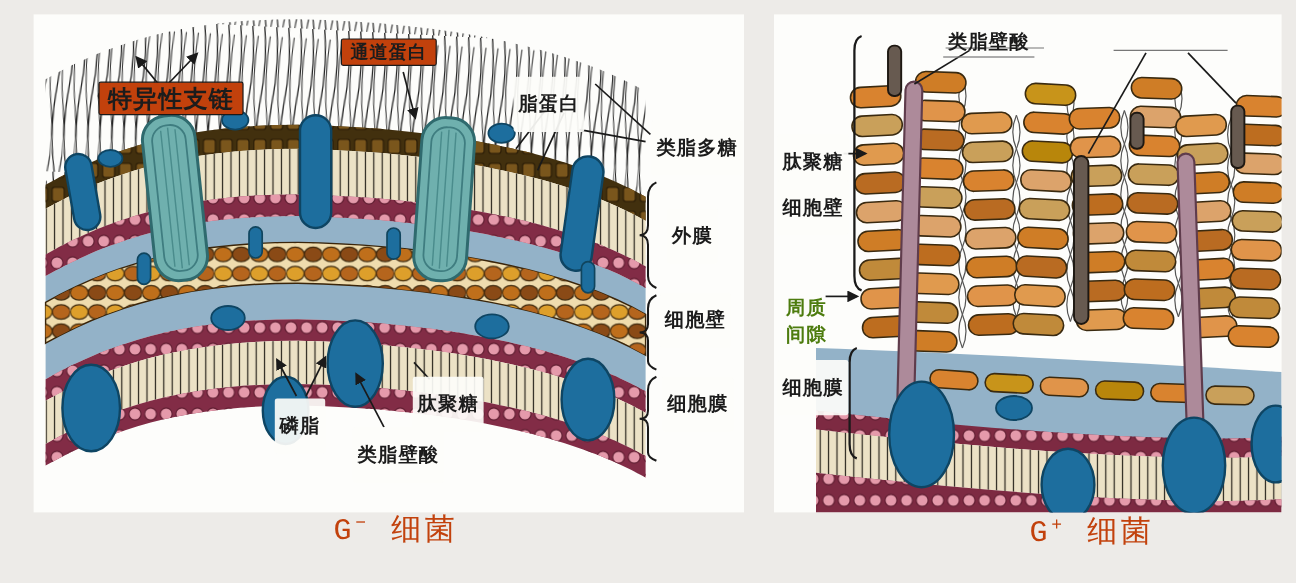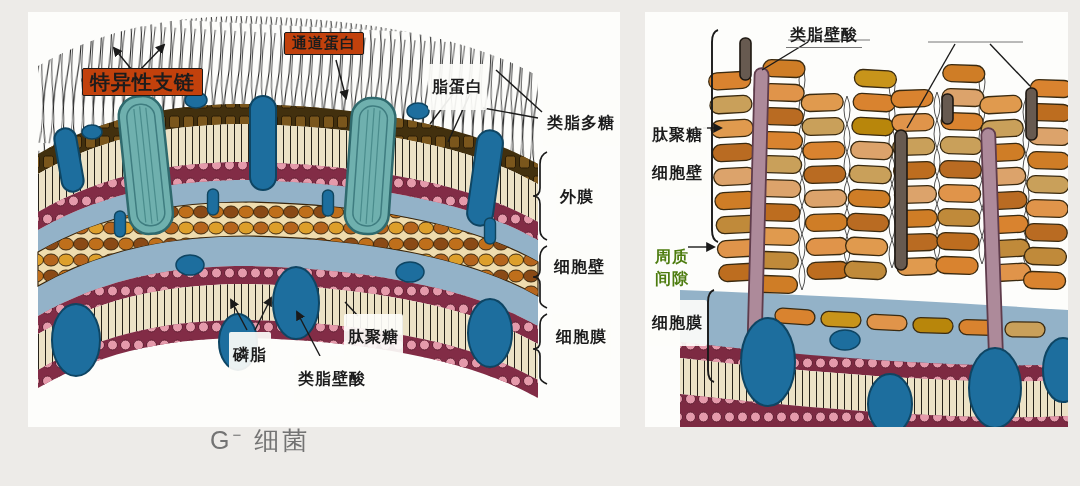--- a/index.html
+++ b/index.html
@@ -6,21 +6,21 @@
   body{font-family:"DejaVu Sans","Liberation Sans",sans-serif;}
   .stage{position:relative;width:1080px;height:486px;background:linear-gradient(#efedea,#ecead,#f2f1ee);background-color:#edebe8;overflow:hidden;}
   .panel{position:absolute;background:#fdfdfb;}
   .panel-left{left:28px;top:12px;width:592px;height:415px;}
   .panel-right{left:645px;top:12px;width:423px;height:415px;}
   svg.diagram{position:absolute;}
   .lbl{position:absolute;font-size:16px;font-weight:700;color:#1c1c1c;letter-spacing:1px;line-height:1.1;background:rgba(253,253,250,0.92);padding:14px 4px;border-radius:2px;white-space:nowrap;}
   .lbl.boxed{border:1.6px solid #1a1a1a;padding:2px 7px;background:#c2410c;}
   .lbl.gray{color:#4d7c0f;background:transparent;}
   .lbl.underlined{border-bottom:1.4px solid #777;border-radius:0;padding-bottom:3px;background:transparent;}
-  .caption{position:absolute;width:240px;font-family:Liberation Sans, sans-serif;font-size:25px;color:#737373;letter-spacing:3px;}
+  .caption{position:absolute;width:240px;text-align:center;font-family:Liberation Mono, monospace;font-size:25px;color:#c2410c;letter-spacing:3px;}
   .caption sup{font-size:15px;vertical-align:super;}
 </style>
 </head>
 <body>
 
 <div class="stage">
 
   <div class="panel panel-left"></div>
   <div class="panel panel-right"></div>
 
@@ -315,14 +315,18 @@
   <div class="lbl" style="left:648px;top:112px">肽聚糖</div>
   <div class="lbl" style="left:648px;top:150px">细胞壁</div>
   <div class="lbl gray" style="left:651px;top:234px">周质</div>
   <div class="lbl gray" style="left:651px;top:256px">间隙</div>
   <div class="lbl" style="left:648px;top:300px">细胞膜</div>
 
   <div class="caption" style="left:210px;top:424px">
     <span>G</span><sup>−</sup>
     <span>细菌</span>
   </div>
+  <div class="caption" style="left:790px;top:426px">
+    <span>G</span><sup>+</sup>
+    <span>细菌</span>
+  </div>
 
 </div>
 
 </body></html>

